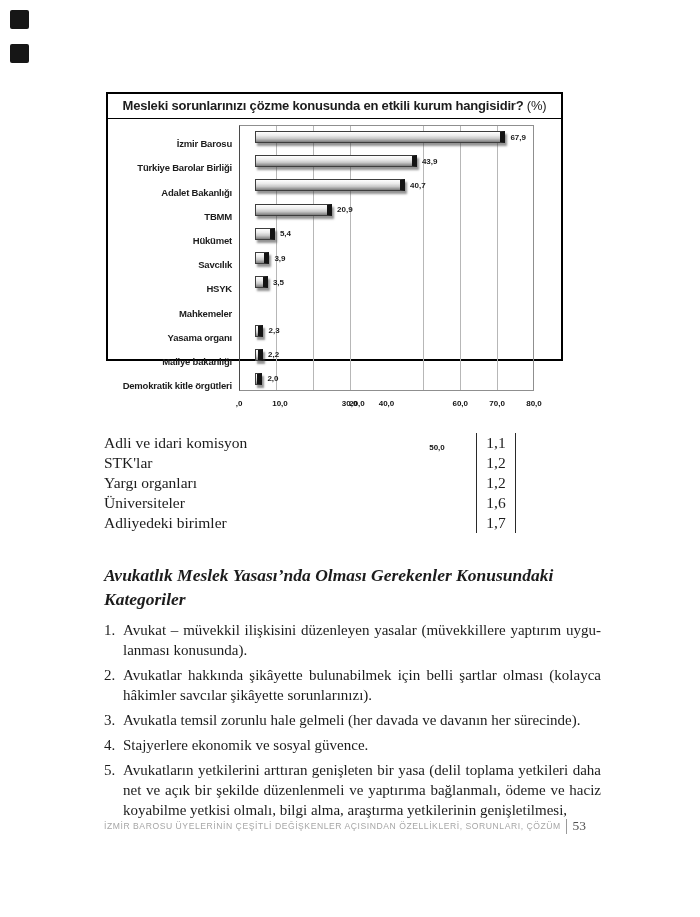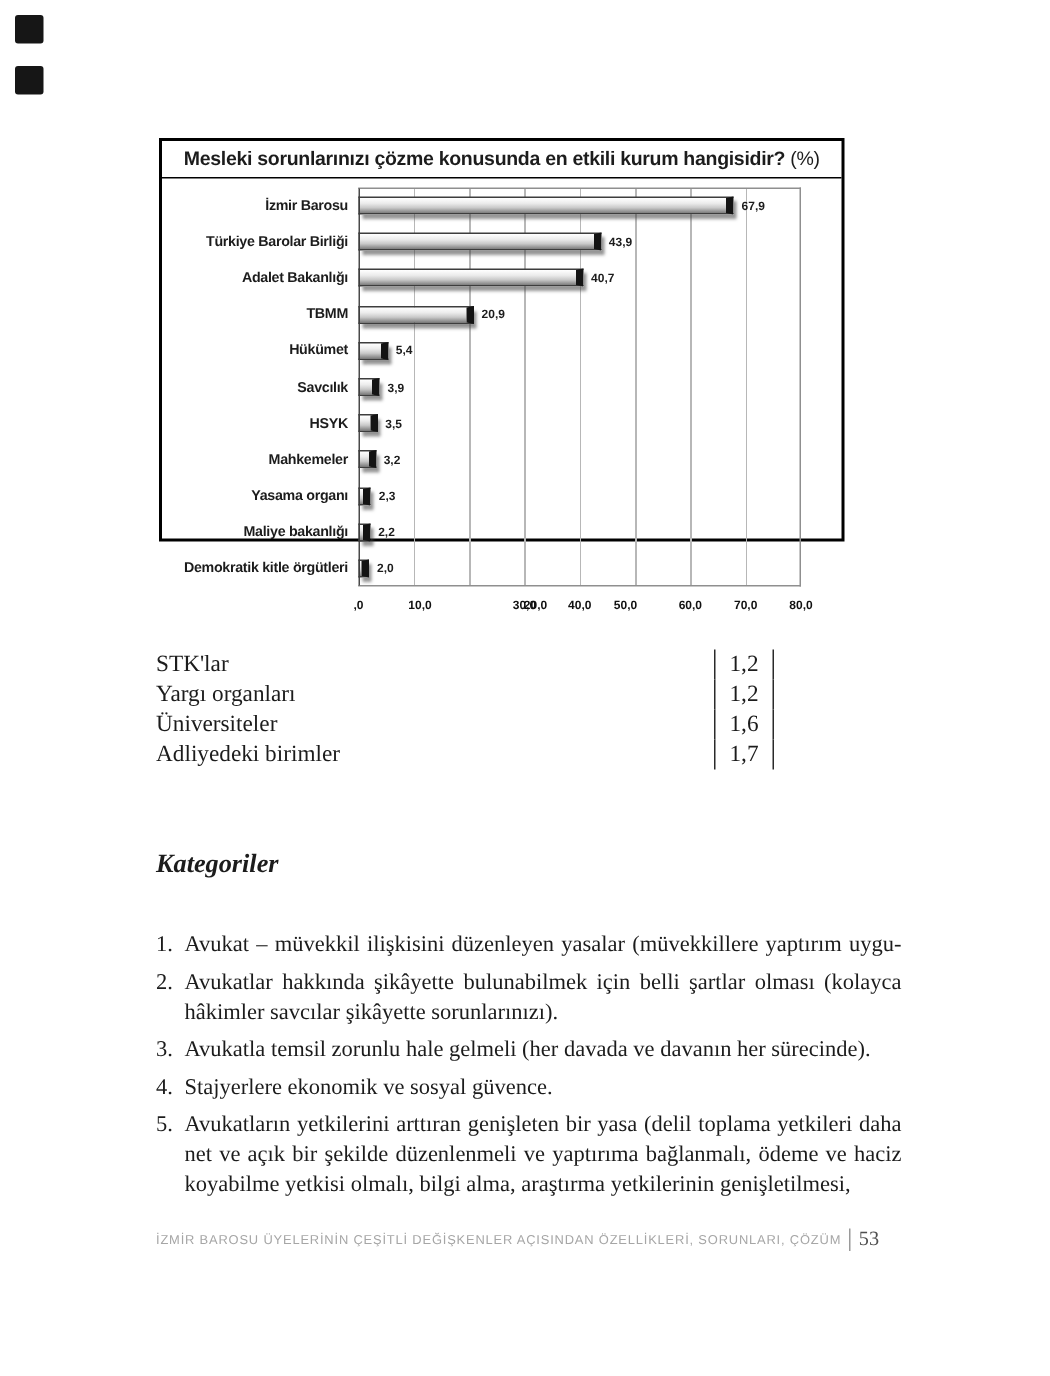--- a/index.html
+++ b/index.html
@@ -13,21 +13,21 @@
   .chartbox{position:absolute;left:106px;top:92px;width:457px;height:269px;border:2px solid #000;box-sizing:border-box;background:#fff;}
   .chart-title{height:24px;line-height:24px;text-align:center;border-bottom:1px solid #000;
                font-family:"Liberation Sans",sans-serif;font-size:13px;letter-spacing:-0.2px;white-space:nowrap;}
   .chart-title b{font-weight:bold;}
   .chart-title .pct{font-weight:normal;}
   .chart-body{position:relative;height:278px;}
   .plot-grid{position:absolute;left:131px;top:6px;width:295px;height:266px;box-sizing:border-box;
              border:1px solid #8f8f8f;border-left:1px solid #4a4a4a;
              background:repeating-linear-gradient(90deg,transparent 0 35.9px,#b7b7b7 35.9px 36.875px);}
   .chart-rows{position:absolute;left:0;top:6px;width:426px;height:266px;display:flex;flex-direction:column;}
-  .crow{flex:1;display:flex;align-items:center;}
+  .crow{flex:1;display:flex;align-items:flex-end;gap:16px;}
   .crow-label{width:124px;padding-right:7px;text-align:right;
               font-family:"Liberation Sans",sans-serif;font-weight:bold;font-size:9.5px;letter-spacing:-0.2px;white-space:nowrap;}
   .barwrap{flex:1;display:flex;align-items:center;height:100%;}
   .bar{height:12px;box-sizing:border-box;border:1px solid #3d3d3d;border-right:5px solid #141414;
        background:linear-gradient(180deg,#ffffff 0%,#ececec 35%,#c9c9c9 65%,#7c7c7c 100%);
        box-shadow:2px 3px 2px rgba(60,60,60,0.55);}
   .bar-val{margin-left:5px;font-family:"Liberation Sans",sans-serif;font-weight:bold;font-size:8px;}
   .tickrow{position:absolute;left:131px;top:280px;width:295px;height:14px;}
   .tick{position:absolute;width:30px;margin-left:-15px;text-align:center;
         font-family:"Liberation Sans",sans-serif;font-weight:bold;font-size:8px;color:#111;}
@@ -112,24 +112,20 @@
           </div>
           <div class="crow">
             <div class="crow-label">HSYK</div>
             <div class="barwrap">
               <div class="bar" style="width: 12.9062px;"></div>
               <span class="bar-val">3,5</span>
             </div>
           </div>
           <div class="crow">
             <div class="crow-label">Mahkemeler</div>
-            <div class="barwrap">
-              <div class="bar" style="width: 11.8px;"></div>
-              <span class="bar-val">3,2</span>
-            </div>
           </div>
           <div class="crow">
             <div class="crow-label">Yasama organı</div>
             <div class="barwrap">
               <div class="bar" style="width: 8.48125px;"></div>
               <span class="bar-val">2,3</span>
             </div>
           </div>
           <div class="crow">
             <div class="crow-label">Maliye bakanlığı</div>
@@ -145,56 +141,62 @@
               <span class="bar-val">2,0</span>
             </div>
           </div>
         </div>
       <div class="tickrow" id="chart-ticks">
           <span class="tick" style="left: 0px;">,0</span>
           <span class="tick" style="left: 41px; text-align: center;">10,0</span>
           <span class="tick" style="left: 89px; margin-left: 14px;">20,0</span>
           <span class="tick" style="left: 110.625px;">30,0</span>
           <span class="tick" style="left: 147.5px;">40,0</span>
-          <span class="tick" style="left: 178px;">50,0</span>
+          <span class="tick" style="left: 198px; margin-top: 44px;">50,0</span>
           <span class="tick" style="left: 221.25px;">60,0</span>
           <span class="tick" style="left: 258.125px;">70,0</span>
           <span class="tick" style="left: 295px;">80,0</span>
         </div>
     </div>
   </div>
 
   <div class="supp" id="supp-rows">
       <div class="srow">
+        <div class="slabel">Adli ve idari komisyon</div>
+        <div class="sval">1,1</div>
+      </div>
+      <div class="srow">
         <div class="slabel">STK'lar</div>
         <div class="sval">1,2</div>
       </div>
       <div class="srow">
         <div class="slabel">Yargı organları</div>
         <div class="sval">1,2</div>
       </div>
       <div class="srow">
         <div class="slabel">Üniversiteler</div>
         <div class="sval">1,6</div>
       </div>
       <div class="srow">
         <div class="slabel">Adliyedeki birimler</div>
         <div class="sval">1,7</div>
       </div>
     </div>
 
   <div class="heading" id="heading">
+      <div>Avukatlık Meslek Yasası’nda Olması Gerekenler Konusundaki</div>
       <div>Kategoriler</div>
     </div>
 
   <div class="numlist" id="numlist">
       <div class="nitem">
         <div class="nnum">1.</div>
         <div class="ntext">
           <div class="jline">Avukat – müvekkil ilişkisini düzenleyen yasalar (müvekkillere yaptırım uygu-</div>
+          <div class="lline">lanması konusunda).</div>
         </div>
       </div>
       <div class="nitem">
         <div class="nnum">2.</div>
         <div class="ntext">
           <div class="jline">Avukatlar hakkında şikâyette bulunabilmek için belli şartlar olması (kolayca</div>
           <div class="lline">hâkimler savcılar şikâyette sorunlarınızı).</div>
         </div>
       </div>
       <div class="nitem">

